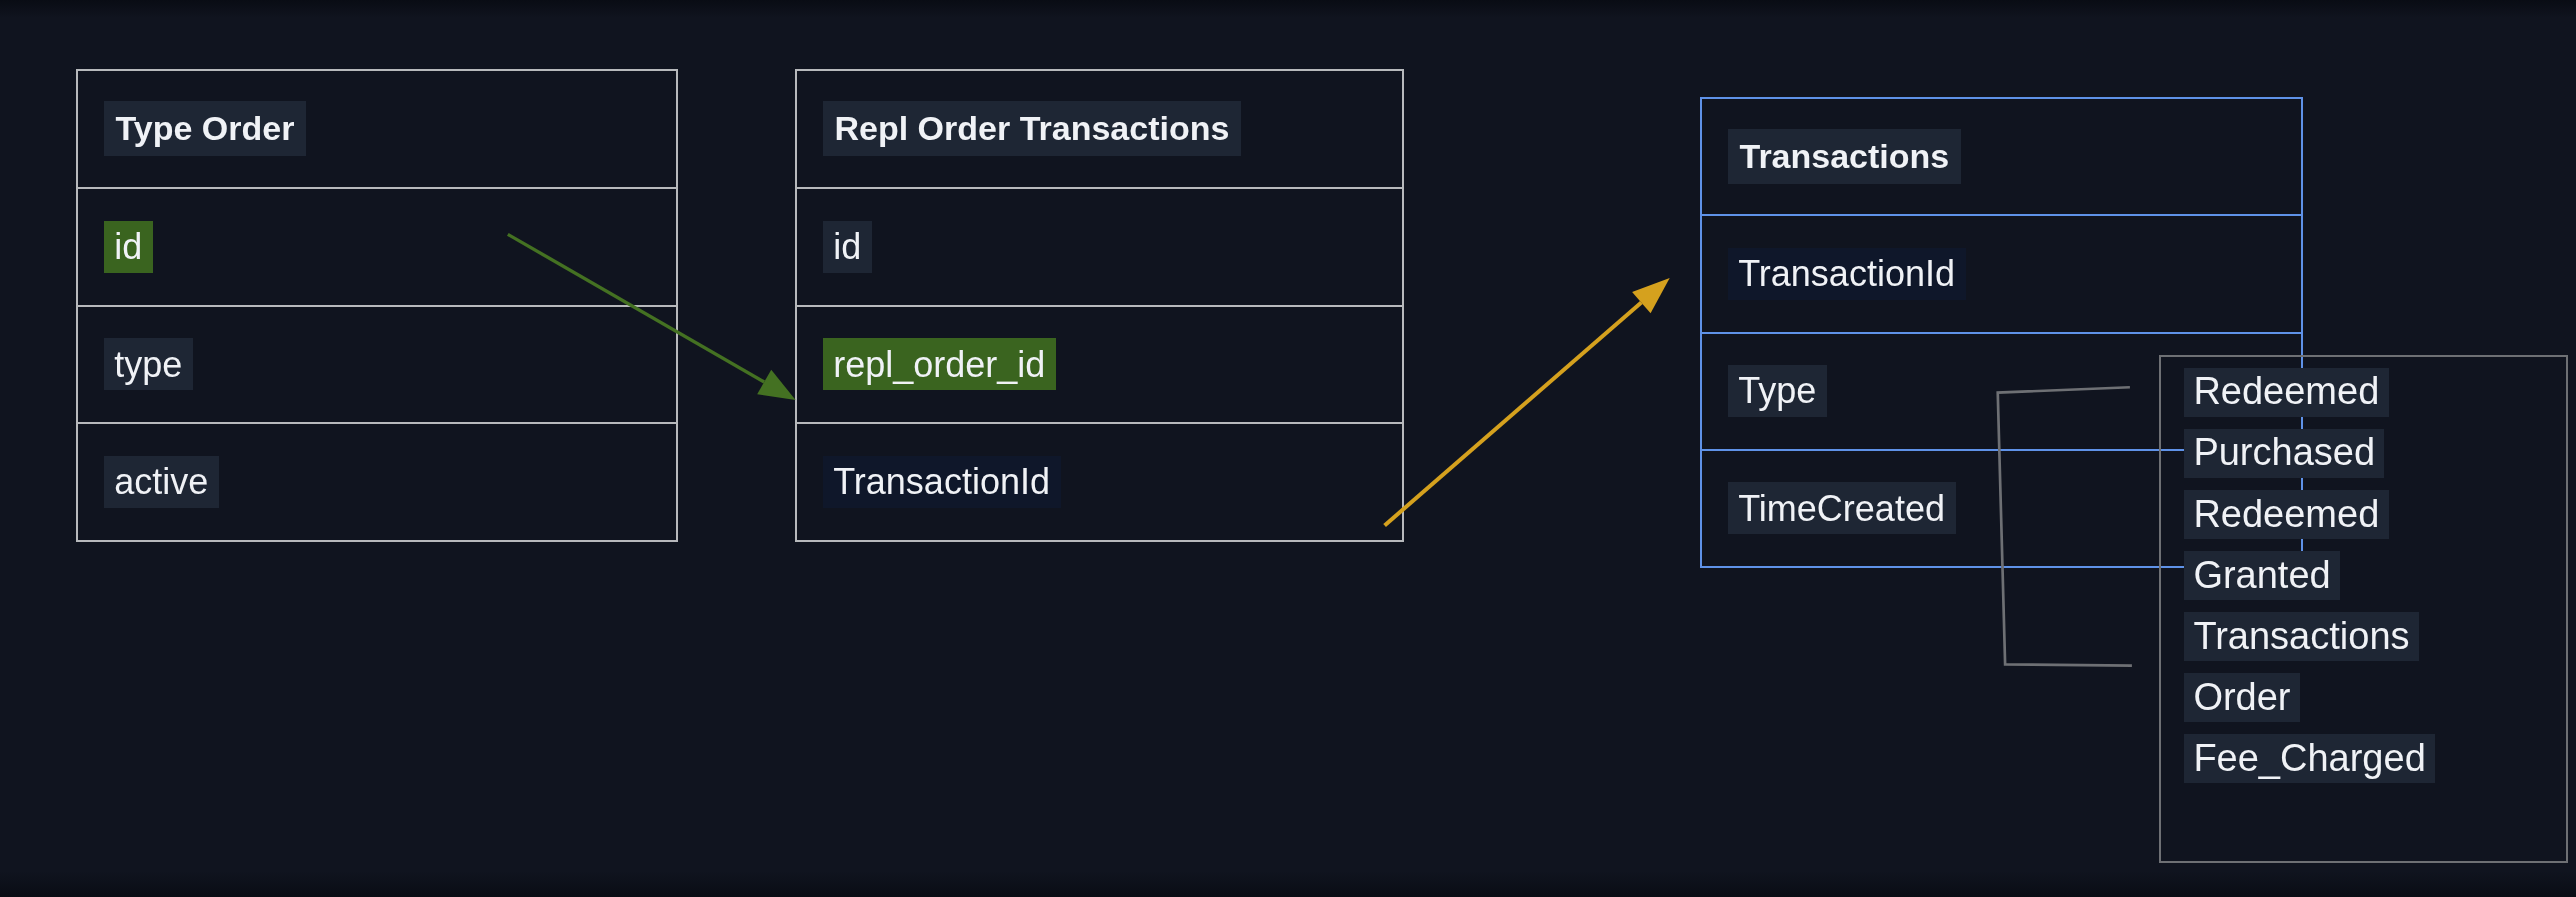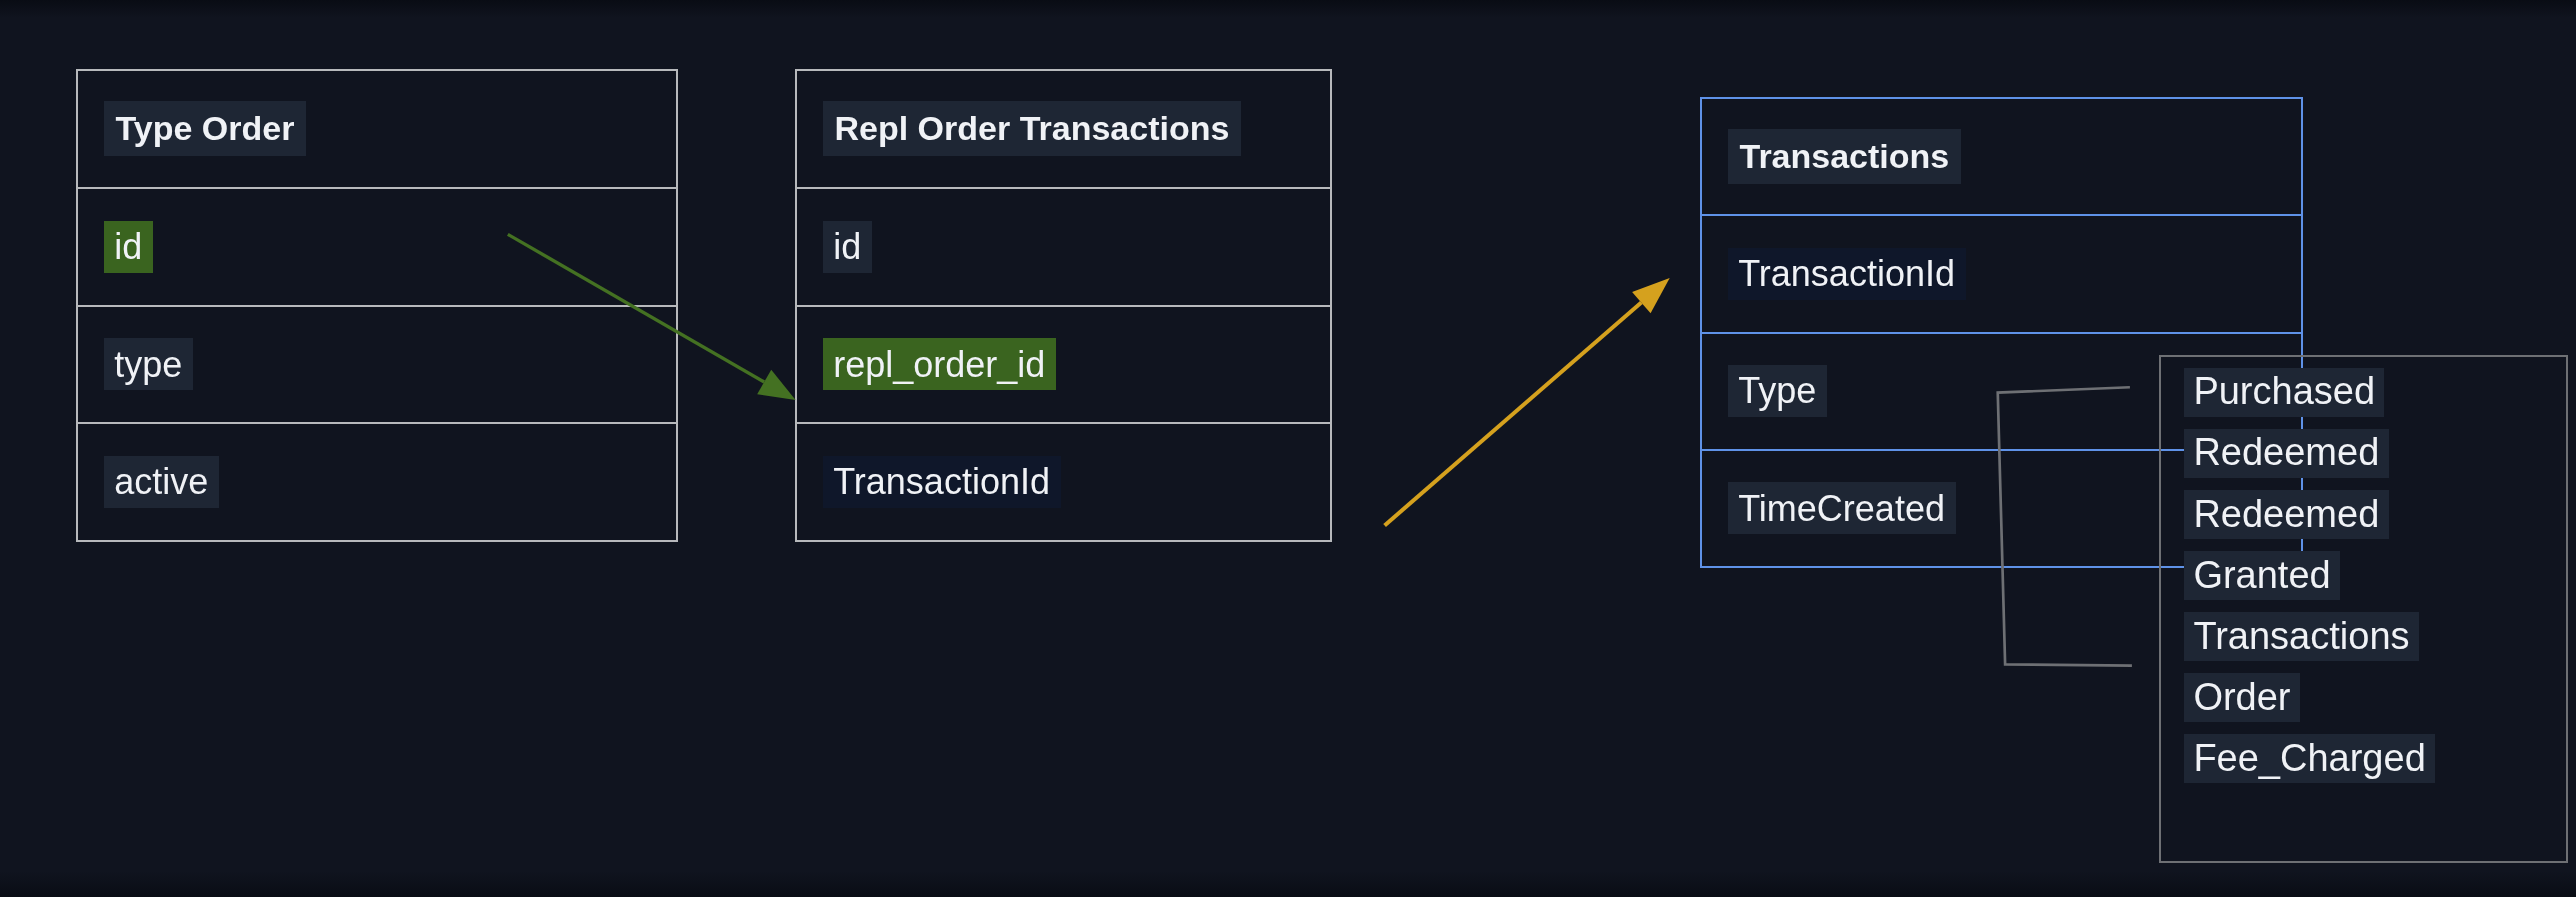--- a/index.html
+++ b/index.html
@@ -88,21 +88,21 @@
         <span class="pill hl-green">id</span>
       </div>
       <div class="trow">
         <span class="pill">type</span>
       </div>
       <div class="trow">
         <span class="pill">active</span>
       </div>
     </div>
 
-  <div class="table" style="left: 795px; top: 69px; width: 537px; height: 473px; --bc: #b7b9bc;">
+  <div class="table" style="left: 795px; top: 69px; width: 609px; height: 473px; --bc: #b7b9bc;">
     <div class="trow">
       <span class="pill title-pill">Repl Order Transactions</span>
     </div>
   <div class="trow">
         <span class="pill">id</span>
       </div>
       <div class="trow">
         <span class="pill hl-green">repl_order_id</span>
       </div>
       <div class="trow">
@@ -127,22 +127,22 @@
 
   <svg id="overlay" width="2576" height="898" viewBox="0 0 3840 1338">
       <line x1="757" y1="349" x2="1139.2023873287949" y2="569.0559199771849" stroke="#447122" stroke-width="5"></line>
       <polygon points="1186,596 1149.6806406710007,550.8568483828274 1128.724133986589,587.2549915715424" fill="#447122"></polygon>
       <line x1="2064" y1="783" x2="2446.7142569017433" y2="450.71397459589804" stroke="#d5a11e" stroke-width="6"></line>
       <polygon points="2489,414 2432.9465164282815,434.8568209340518 2460.481997375205,466.57112825774425" fill="#d5a11e"></polygon>
       <polyline points="3175,577 2978,585 2989,990 3178,992" fill="none" stroke="#6e7074" stroke-width="4"></polyline>
     </svg>
 
   <div class="enum-box" style="left: 2159px; top: 355px; width: 409px; height: 508px;">
+      <span class="enum-item hl-wine">Redeemed</span>
       <span class="enum-item">Purchased</span>
-      <span class="enum-item hl-wine">Redeemed</span>
       <span class="enum-item">Redeemed</span>
       <span class="enum-item">Granted</span>
       <span class="enum-item">Transactions</span>
       <span class="enum-item">Order</span>
       <span class="enum-item">Fee_Charged</span>
     </div>
 
 </div>
 
 

